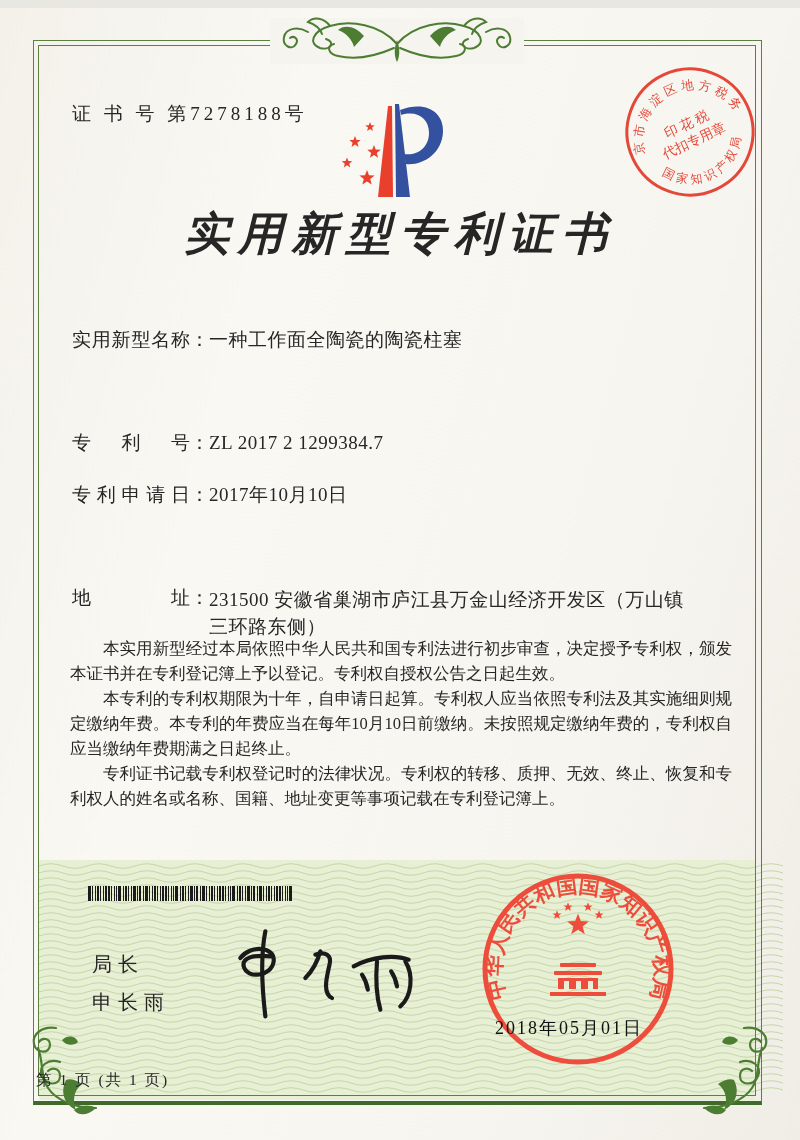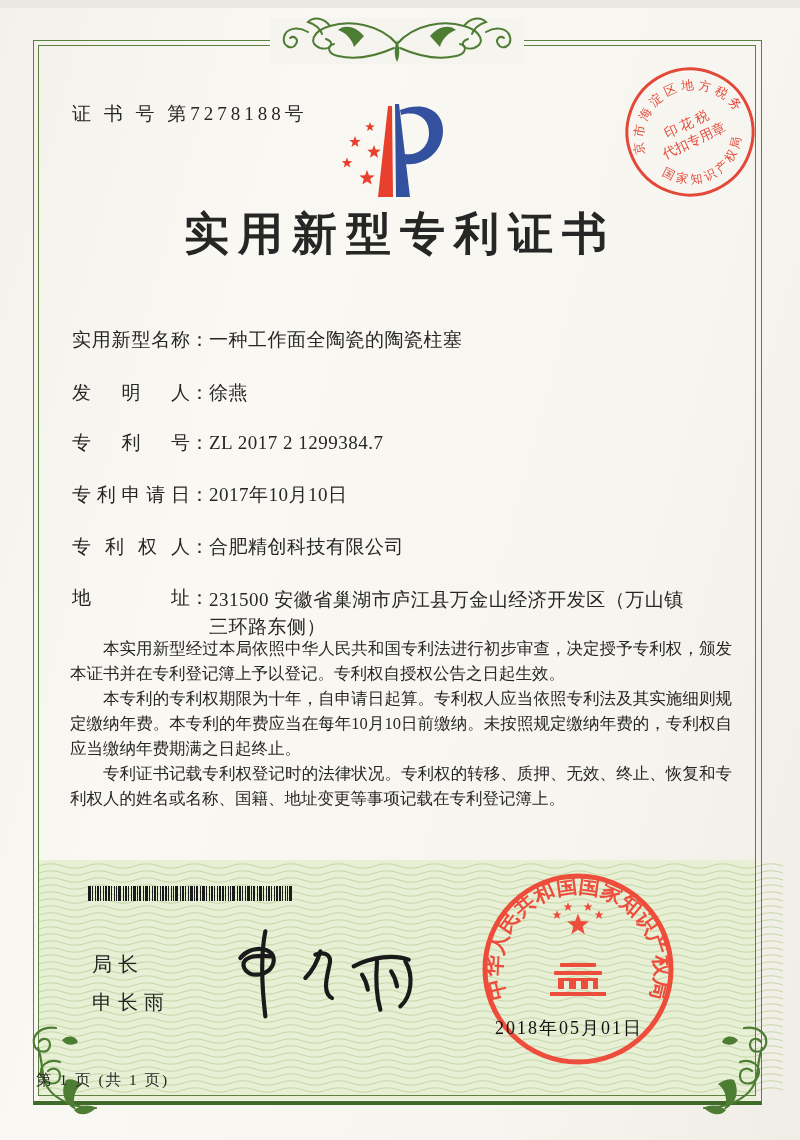--- a/index.html
+++ b/index.html
@@ -13,21 +13,21 @@
   .frame-outer{left:33px;top:32px;width:727px;height:1060px;
     border:1.5px solid #5a8140;border-bottom:4px solid #3f6b28;z-index:2;pointer-events:none;}
   .frame-inner{left:38px;top:37px;width:716px;height:1049px;border:1px solid #5a8140;z-index:2;pointer-events:none;}
   
   .guilloche{left:39px;top:852px;width:716px;height:240px;background:#e7efd5;z-index:1;}
   .orn-mask{left:270px;top:10px;width:254px;height:46px;background:#f6f4ee;z-index:3;}
   .top-ornament{left:272px;top:6px;z-index:4;}
   .corner-fl{z-index:5;}
   .cert-no{left:72px;top:93px;font-size:19px;letter-spacing:4px;z-index:6;}
   .title{left:0;top:196px;width:100%;text-align:center;font-size:45px;font-weight:700;
-    letter-spacing:9px;margin:0;z-index:6;}
+    letter-spacing:9px;margin:0;z-index:6;font-style:italic;}
   .frow{left:72px;width:670px;font-size:19px;line-height:24px;z-index:6;white-space:nowrap;}
   .flabel{display:inline-block;width:118px;text-align:justify;text-align-last:justify;vertical-align:top;}
   .fvalue{letter-spacing:0.5px;text-align:right;}
   .addr-val{display:inline-block;width:478px;white-space:normal;line-height:27px;vertical-align:top;letter-spacing:0.5px;}
   .grant-right{position:absolute;left:383px;top:0;}
   .paras{left:70px;top:628px;width:662px;font-size:16.5px;line-height:25px;
     text-align:justify;z-index:6;}
   .paras p{margin:0;text-indent:2em;}
   .signer{left:92px;font-size:20px;letter-spacing:6px;z-index:6;}
   .seal-date{left:495px;top:1008px;font-size:18px;letter-spacing:2px;color:#111;z-index:8;}
@@ -135,31 +135,25 @@
     <path d="M58,6 L62,6 L63,97 L48,97 Z" fill="#e8402d"></path>
     <path d="M65,4 L69,4 L80,97 L66,97 Z" fill="#33519f"></path>
     <path d="M70,10 C96,0 114,12 113,32 C112,54 92,66 76,64 L74,54 C88,56 99,47 99,33 C99,19 88,10 71,15 Z" fill="#33519f"></path>
   </svg>
 
   <h1 class="abs title">实用新型专利证书</h1>
 
   <div class="abs frow" style="top:320px">
     <span class="flabel">实用新型名称</span><span>：</span><span class="fvalue">一种工作面全陶瓷的陶瓷柱塞</span>
   </div>
-  <div class="abs frow" style="top:373px">
-    <span class="flabel">发 明 人</span><span>：</span><span class="fvalue">徐燕</span>
-  </div>
   <div class="abs frow" style="top:423px">
     <span class="flabel">专 利 号</span><span>：</span><span class="fvalue">ZL 2017 2 1299384.7</span>
   </div>
   <div class="abs frow" style="top:475px">
     <span class="flabel">专 利 申 请 日</span><span>：</span><span class="fvalue">2017年10月10日</span>
-  </div>
-  <div class="abs frow" style="top:527px">
-    <span class="flabel">专 利 权 人</span><span>：</span><span class="fvalue">合肥精创科技有限公司</span>
   </div>
   <div class="abs frow" style="top:578px">
     <span class="flabel">地 址</span><span>：</span><span class="addr-val">231500 安徽省巢湖市庐江县万金山经济开发区（万山镇三环路东侧）</span>
   </div>
 
   <div class="abs paras">
     <p>本实用新型经过本局依照中华人民共和国专利法进行初步审查，决定授予专利权，颁发本证书并在专利登记簿上予以登记。专利权自授权公告之日起生效。</p>
     <p>本专利的专利权期限为十年，自申请日起算。专利权人应当依照专利法及其实施细则规定缴纳年费。本专利的年费应当在每年10月10日前缴纳。未按照规定缴纳年费的，专利权自应当缴纳年费期满之日起终止。</p>
     <p>专利证书记载专利权登记时的法律状况。专利权的转移、质押、无效、终止、恢复和专利权人的姓名或名称、国籍、地址变更等事项记载在专利登记簿上。</p>
   </div>

